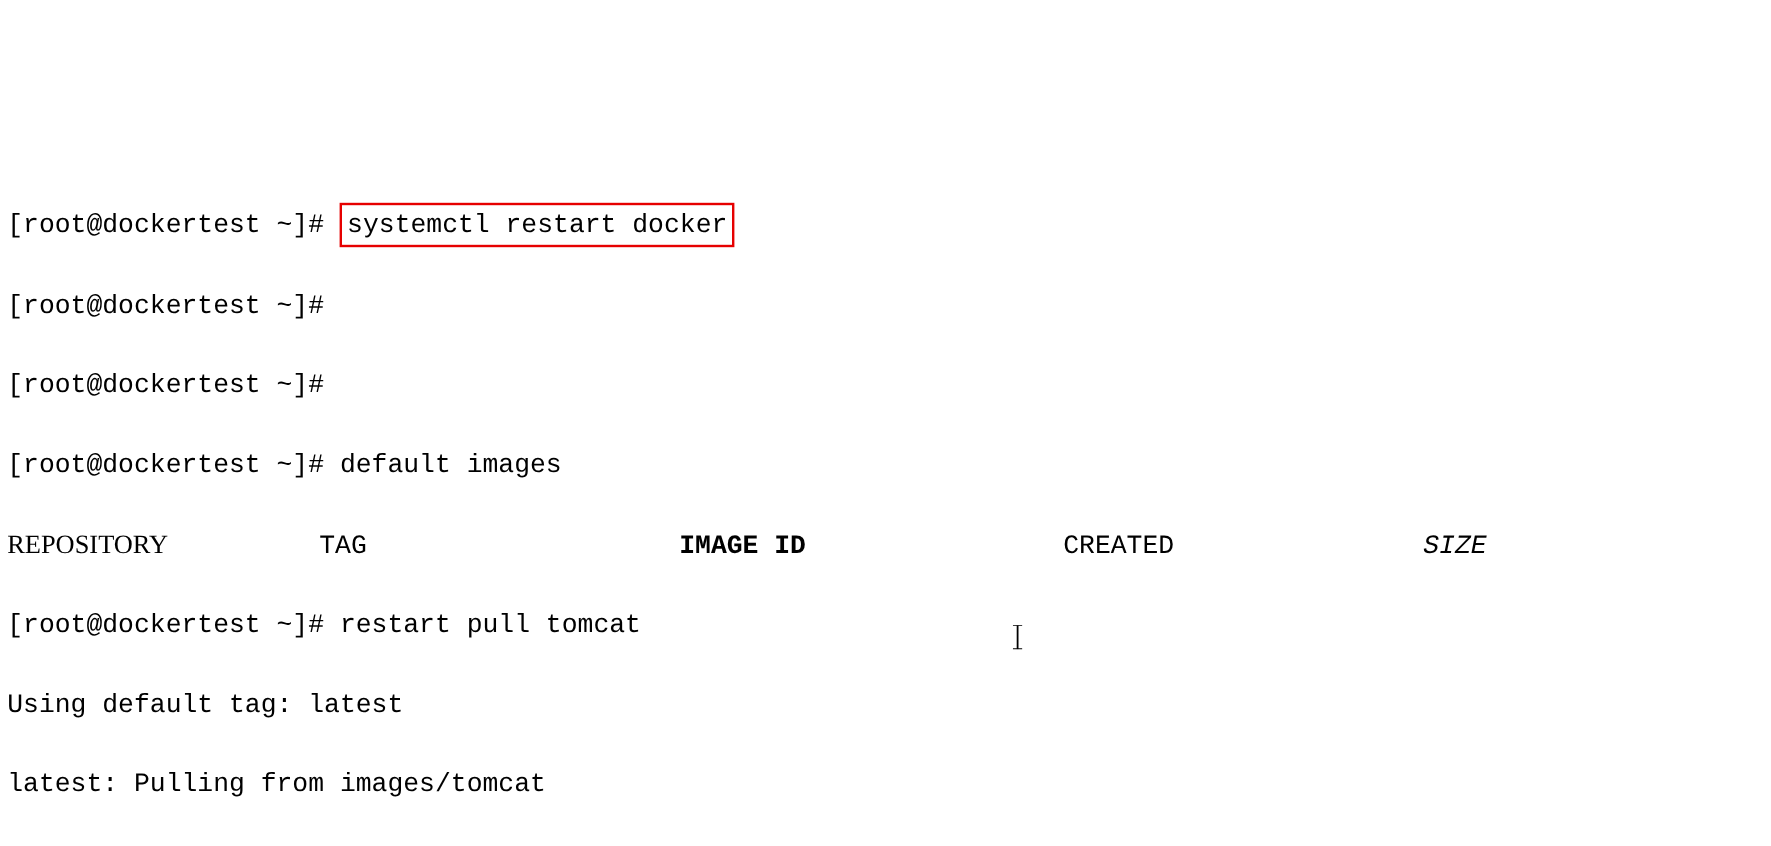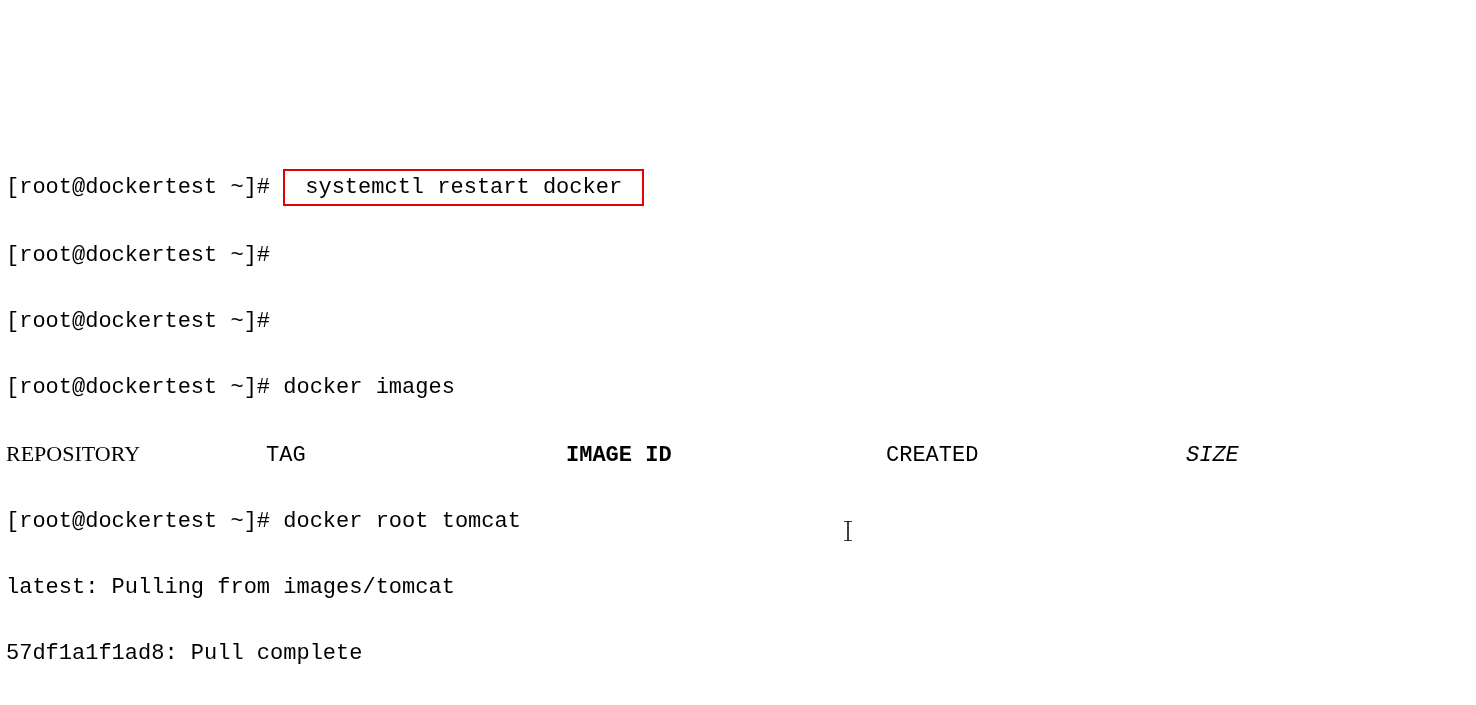--- a/index.html
+++ b/index.html
@@ -17,21 +17,21 @@
       white-space: pre;
     }
     .terminal {
       display: block;
     }
     .line {
       display: block;
     }
     .highlight-box {
       border: 2px solid #e60000;
-      padding: 0 20px;
+      padding: 0 4px;
       display: inline-block;
     }
     .col-repo { display: inline-block; width: 260px; font-family: Liberation Serif, serif; }
     .col-tag { display: inline-block; width: 300px; }
     .col-imageid { display: inline-block; width: 320px; font-weight: bold; }
     .col-created { display: inline-block; width: 300px; }
     .col-size { display: inline-block; font-style: italic; }
     .cursor-area {
       position: absolute;
       left: 818px;
@@ -40,23 +40,24 @@
   </style>
 </head>
 <body>
 
 
 
 <div class="terminal">
 <div class="line"><span>[root@dockertest ~]#</span> <span class="highlight-box"><span>systemctl restart docker</span></span></div>
 <div class="line"><span>[root@dockertest ~]#</span><span></span></div>
 <div class="line"><span>[root@dockertest ~]#</span><span></span></div>
-<div class="line"><span>[root@dockertest ~]#</span> <span>docker images</span></div>
+<div class="line"><span>[root@dockertest ~]#</span> <span>default images</span></div>
 <div class="line"><span class="col-repo">REPOSITORY</span><span class="col-tag">TAG</span><span class="col-imageid">IMAGE ID</span><span class="col-created">CREATED</span><span class="col-size">SIZE</span></div>
-<div class="line"><span>[root@dockertest ~]#</span> <span>docker root tomcat</span></div>
+<div class="line"><span>[root@dockertest ~]#</span> <span>restart pull tomcat</span></div>
+<div class="line">Using default tag: latest</div>
 <div class="line">latest: Pulling from images/tomcat</div>
 <div class="line">57df1a1f1ad8: Pull complete</div>
 
 
 
 
 
 
 
 

